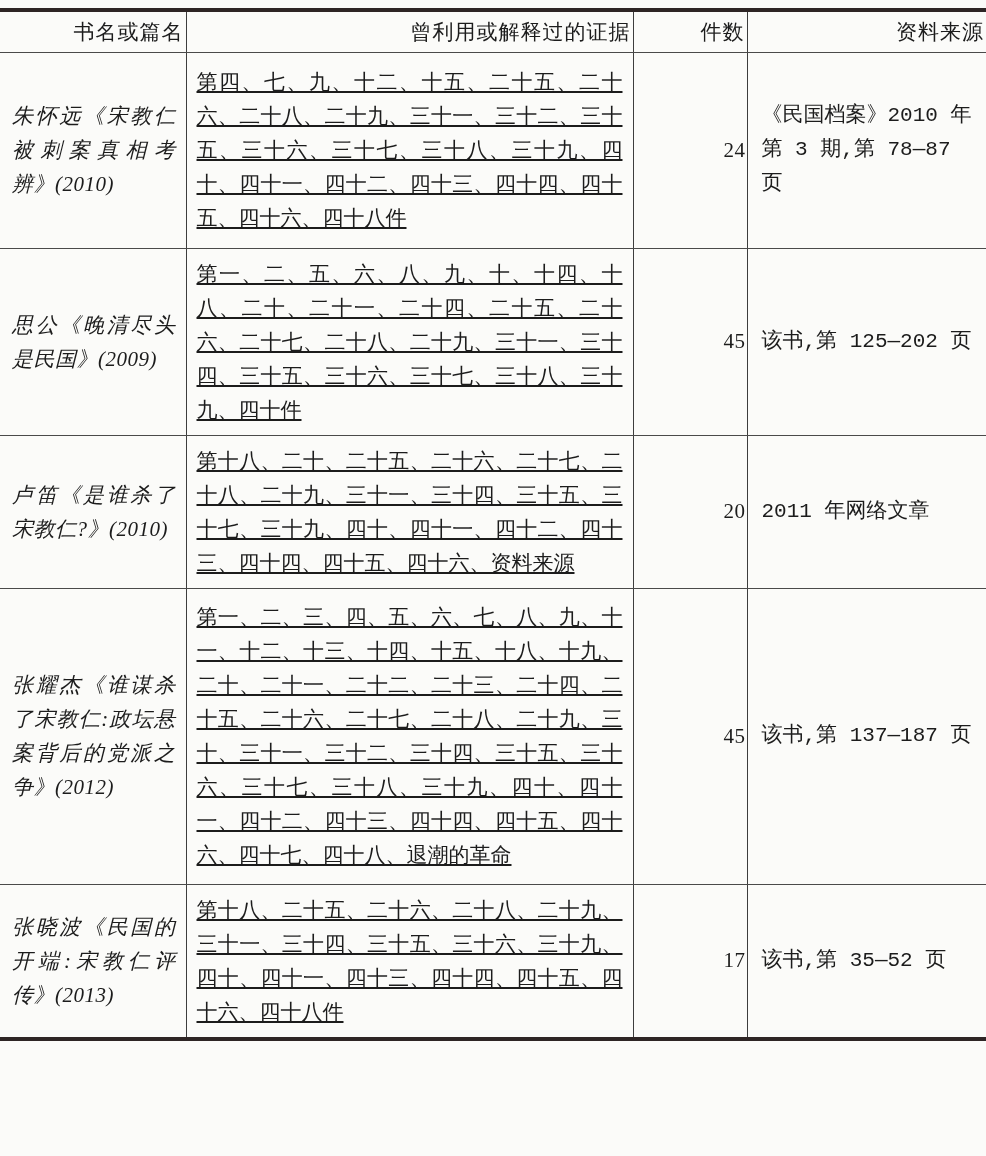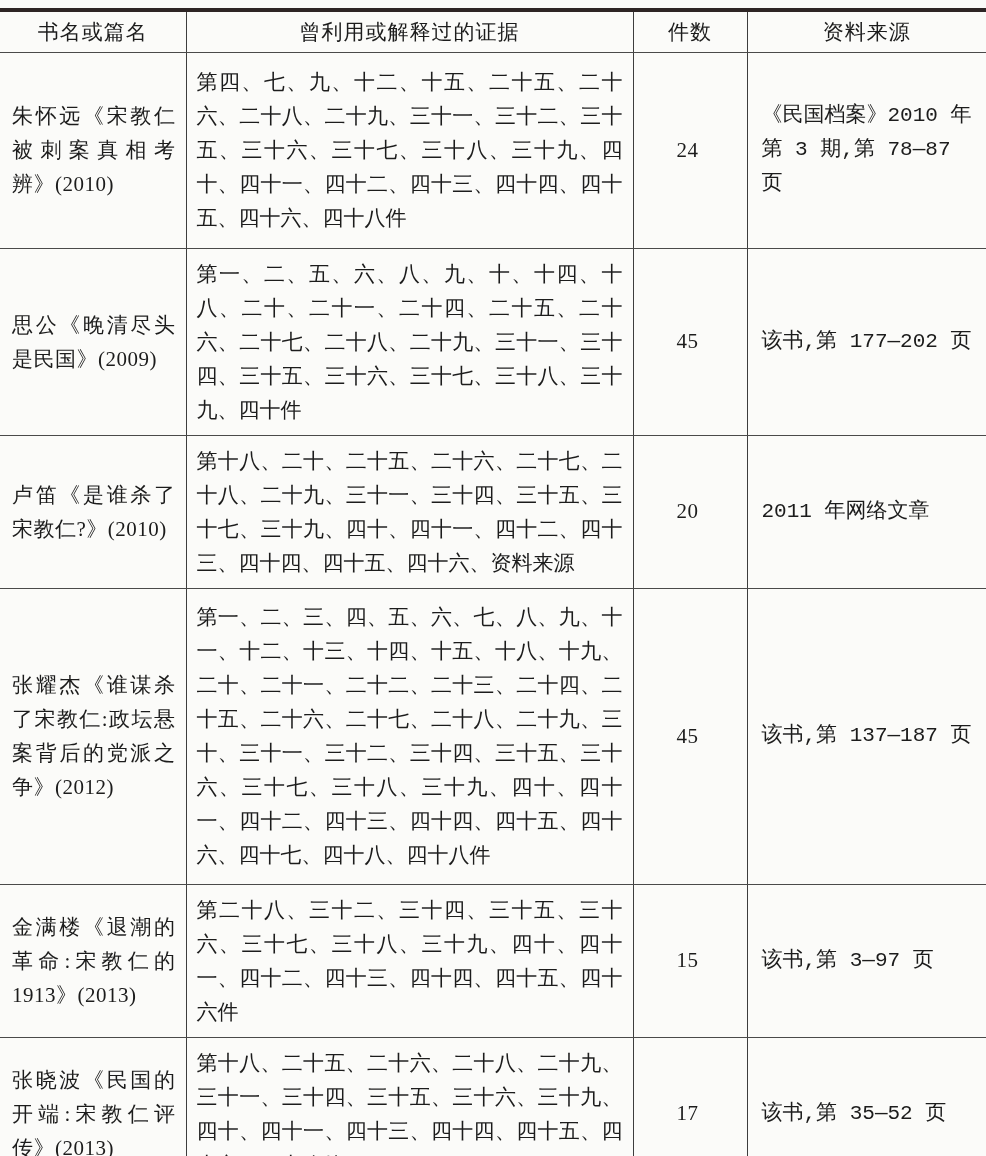--- a/index.html
+++ b/index.html
@@ -42,39 +42,41 @@
     box-sizing: border-box;
   }
   
   th:first-child, td:first-child { border-left: none; }
   th:last-child,  td:last-child  { border-right: none; font-family: Liberation Mono, monospace; }
   tr:first-child th { border-top: none; }
   tr:last-child td { border-bottom: none; }
 
   thead th {
     height: 42px;
-    text-align: center;
+    text-align: right;
     padding: 4px 2px;
     letter-spacing: 1px;
   }
   .cell-title {
     padding: 8px 10px 8px 12px;
     text-align: justify;
     text-justify: inter-character;
     line-height: 34px;
     letter-spacing: 0.5px;
+    font-style: italic;
   }
   .cell-evidence {
     padding: 8px 10px;
     text-align: justify;
     text-justify: inter-character;
     line-height: 34px;
+    text-decoration: underline;
   }
   .cell-count {
-    text-align: left;
+    text-align: right;
     letter-spacing: 0.5px;
     padding-left: 43px;
   }
   .cell-source {
     padding: 8px 10px 8px 14px;
     line-height: 34px;
     margin-top: 36px;
   }
 </style>
 </head>
@@ -101,39 +103,33 @@
       <tr style="height:196px;">
         <td class="cell-title">朱怀远《宋教仁被刺案真相考辨》(2010)</td>
         <td class="cell-evidence">第四、七、九、十二、十五、二十五、二十六、二十八、二十九、三十一、三十二、三十五、三十六、三十七、三十八、三十九、四十、四十一、四十二、四十三、四十四、四十五、四十六、四十八件</td>
         <td class="cell-count">24</td>
         <td class="cell-source">《民国档案》2010 年第 3 期,第 78—87 页</td>
       </tr>
       <tr style="height:162px;">
         <td class="cell-title">思公《晚清尽头是民国》(2009)</td>
         <td class="cell-evidence">第一、二、五、六、八、九、十、十四、十八、二十、二十一、二十四、二十五、二十六、二十七、二十八、二十九、三十一、三十四、三十五、三十六、三十七、三十八、三十九、四十件</td>
         <td class="cell-count">45</td>
-        <td class="cell-source">该书,第 177—202 页</td>
+        <td class="cell-source">该书,第 125—202 页</td>
       </tr>
       <tr style="height:152px;">
         <td class="cell-title">卢笛《是谁杀了宋教仁?》(2010)</td>
         <td class="cell-evidence">第十八、二十、二十五、二十六、二十七、二十八、二十九、三十一、三十四、三十五、三十七、三十九、四十、四十一、四十二、四十三、四十四、四十五、四十六、资料来源</td>
         <td class="cell-count">20</td>
         <td class="cell-source">2011 年网络文章</td>
       </tr>
       <tr style="height:296px;">
         <td class="cell-title">张耀杰《谁谋杀了宋教仁:政坛悬案背后的党派之争》(2012)</td>
-        <td class="cell-evidence">第一、二、三、四、五、六、七、八、九、十一、十二、十三、十四、十五、十八、十九、二十、二十一、二十二、二十三、二十四、二十五、二十六、二十七、二十八、二十九、三十、三十一、三十二、三十四、三十五、三十六、三十七、三十八、三十九、四十、四十一、四十二、四十三、四十四、四十五、四十六、四十七、四十八、四十八件</td>
+        <td class="cell-evidence">第一、二、三、四、五、六、七、八、九、十一、十二、十三、十四、十五、十八、十九、二十、二十一、二十二、二十三、二十四、二十五、二十六、二十七、二十八、二十九、三十、三十一、三十二、三十四、三十五、三十六、三十七、三十八、三十九、四十、四十一、四十二、四十三、四十四、四十五、四十六、四十七、四十八、退潮的革命</td>
         <td class="cell-count">45</td>
         <td class="cell-source">该书,第 137—187 页</td>
-      </tr>
-      <tr style="height:118px;">
-        <td class="cell-title">金满楼《退潮的革命:宋教仁的1913》(2013)</td>
-        <td class="cell-evidence">第二十八、三十二、三十四、三十五、三十六、三十七、三十八、三十九、四十、四十一、四十二、四十三、四十四、四十五、四十六件</td>
-        <td class="cell-count">15</td>
-        <td class="cell-source">该书,第 3—97 页</td>
       </tr>
       <tr style="height:138px;">
         <td class="cell-title">张晓波《民国的开端:宋教仁评传》(2013)</td>
         <td class="cell-evidence">第十八、二十五、二十六、二十八、二十九、三十一、三十四、三十五、三十六、三十九、四十、四十一、四十三、四十四、四十五、四十六、四十八件</td>
         <td class="cell-count">17</td>
         <td class="cell-source">该书,第 35—52 页</td>
       </tr>
     </tbody>
   </table>
 

